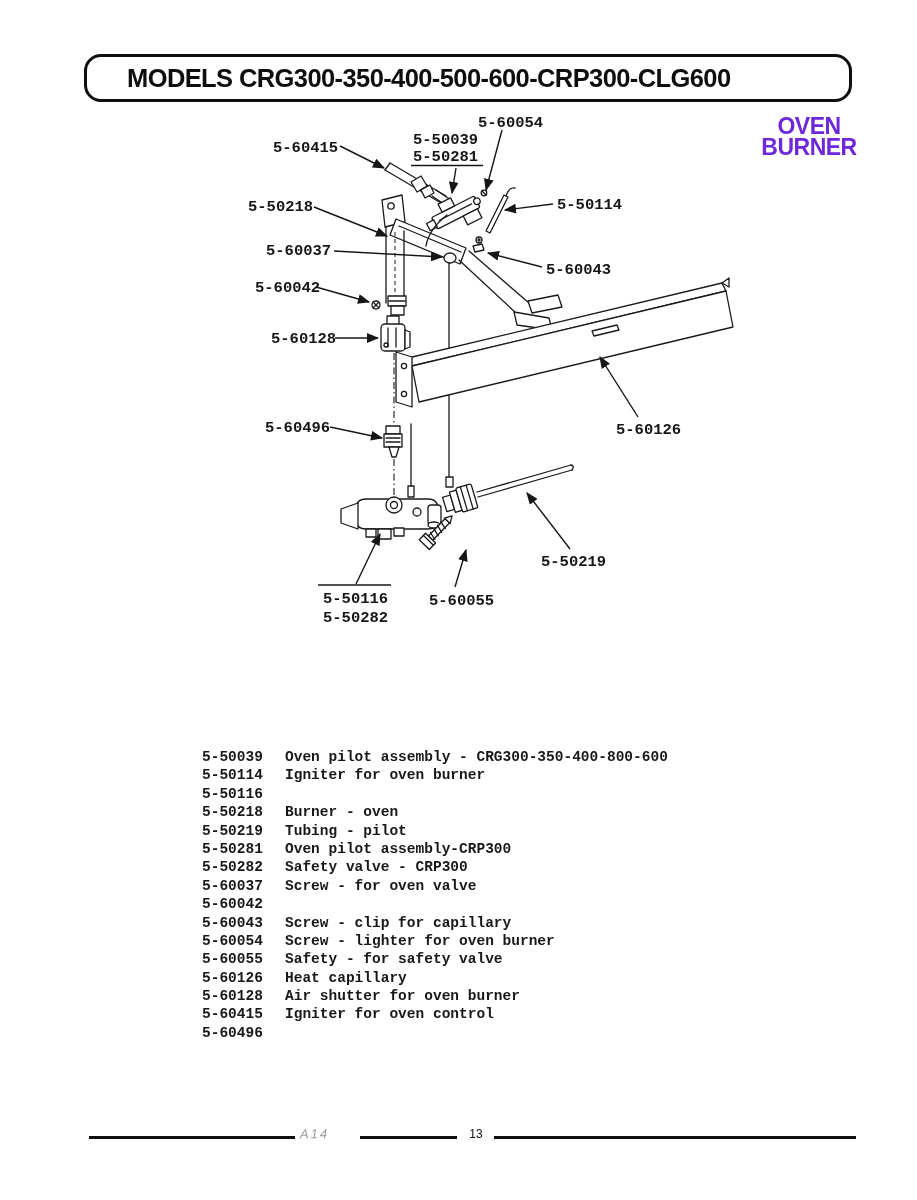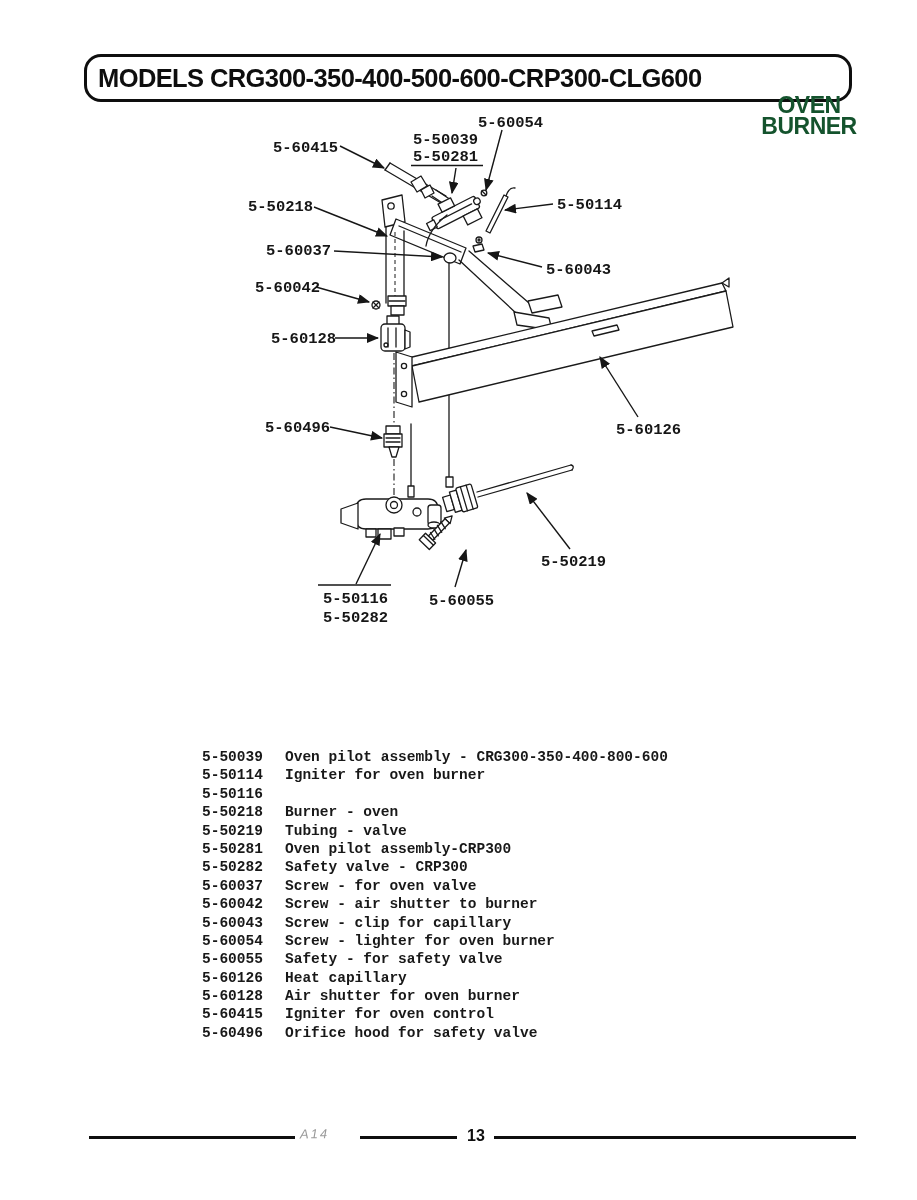--- a/index.html
+++ b/index.html
@@ -5,30 +5,30 @@
   html,body{margin:0;padding:0;background:#e8e8e8;}
   .page{
     position:relative;width:917px;height:1200px;margin:0 auto;
     background:#ffffff;color:#161616;overflow:hidden;
     font-family:"Liberation Sans","DejaVu Sans",sans-serif;
   }
   
   .header-box{
     position:absolute;left:84px;top:54px;width:768px;height:48px;
     box-sizing:border-box;border:3.5px solid #0e0e0e;border-radius:17px;
-    display:flex;align-items:center;
+    display:flex;align-items:center;padding-left:29px;
   }
   .header-title{
     font-weight:bold;font-size:25.5px;letter-spacing:-0.6px;
     padding-left:11px;white-space:nowrap;color:#0e0e0e;
     transform:scaleY(1.04);
   }
   .section-title{
-    position:absolute;left:728px;top:95px;width:162px;text-align:center;
-    font-weight:bold;font-size:23px;line-height:21px;letter-spacing:-0.5px;color:#14532d;
+    position:absolute;left:728px;top:116px;width:162px;text-align:center;
+    font-weight:bold;font-size:23px;line-height:21px;letter-spacing:-0.5px;color:#6d28d9;
   }
   
   .diagram-svg{position:absolute;left:240px;top:95px;}
   .ln{stroke:#1a1a1a;stroke-width:1.3;fill:none;stroke-linecap:round;stroke-linejoin:round;}
   .fillw{fill:#ffffff;stroke:#1a1a1a;stroke-width:1.3;stroke-linejoin:round;}
   .dashdot{stroke:#1a1a1a;stroke-width:1.1;fill:none;stroke-dasharray:7 3 1.5 3;}
   .dash{stroke:#1a1a1a;stroke-width:1;fill:none;stroke-dasharray:4 3;}
   .leader{stroke:#161616;stroke-width:1.4;fill:none;marker-end:url(#arw);}
   .callout{font-family:"Liberation Mono","DejaVu Sans Mono",monospace;font-size:15.5px;font-weight:600;fill:#161616;}
   .rule{stroke:#161616;stroke-width:1.6;}
@@ -45,21 +45,21 @@
   .rule-1{left:89px;width:206px;}
   .rule-2{left:360px;width:97px;}
   .rule-3{left:494px;width:362px;}
   .stamp{
     position:absolute;left:300px;top:1126px;width:58px;
     color:#9a9a9a;font-size:13px;font-style:italic;letter-spacing:2px;
     transform:rotate(-1deg);
   }
   .page-num{
     position:absolute;left:460px;top:1127px;width:32px;text-align:center;
-    font-weight:bold;font-size:16px;color:#0f0f0f;
+    font-weight:normal;font-size:12px;color:#0f0f0f;
   }
 </style>
 </head>
 <body>
 
 <div class="page">
 
   <div class="header-box">
     <div class="header-title">MODELS CRG300-350-400-500-600-CRP300-CLG600</div>
   </div>
@@ -264,37 +264,36 @@
       </div>
     <div class="prow">
         <span class="pnum">5-50116</span>
       </div>
     <div class="prow">
         <span class="pnum">5-50218</span>
         <span>Burner - oven</span>
       </div>
     <div class="prow">
         <span class="pnum">5-50219</span>
-        <span>Tubing - valve</span>
+        <span>Tubing - pilot</span>
       </div>
     <div class="prow">
         <span class="pnum">5-50281</span>
         <span>Oven pilot assembly-CRP300</span>
       </div>
     <div class="prow">
         <span class="pnum">5-50282</span>
         <span>Safety valve - CRP300</span>
       </div>
     <div class="prow">
         <span class="pnum">5-60037</span>
         <span>Screw - for oven valve</span>
       </div>
     <div class="prow">
         <span class="pnum">5-60042</span>
-        <span>Screw - air shutter to burner</span>
       </div>
     <div class="prow">
         <span class="pnum">5-60043</span>
         <span>Screw - clip for capillary</span>
       </div>
     <div class="prow">
         <span class="pnum">5-60054</span>
         <span>Screw - lighter for oven burner</span>
       </div>
     <div class="prow">
@@ -308,21 +307,20 @@
     <div class="prow">
         <span class="pnum">5-60128</span>
         <span>Air shutter for oven burner</span>
       </div>
     <div class="prow">
         <span class="pnum">5-60415</span>
         <span>Igniter for oven control</span>
       </div>
     <div class="prow">
         <span class="pnum">5-60496</span>
-        <span>Orifice hood for safety valve</span>
       </div>
   </div>
 
   <div class="footer-rule rule-1"></div>
   <div class="stamp">A14</div>
   <div class="footer-rule rule-2"></div>
   <div class="page-num">13</div>
   <div class="footer-rule rule-3"></div>
 
 </div>

